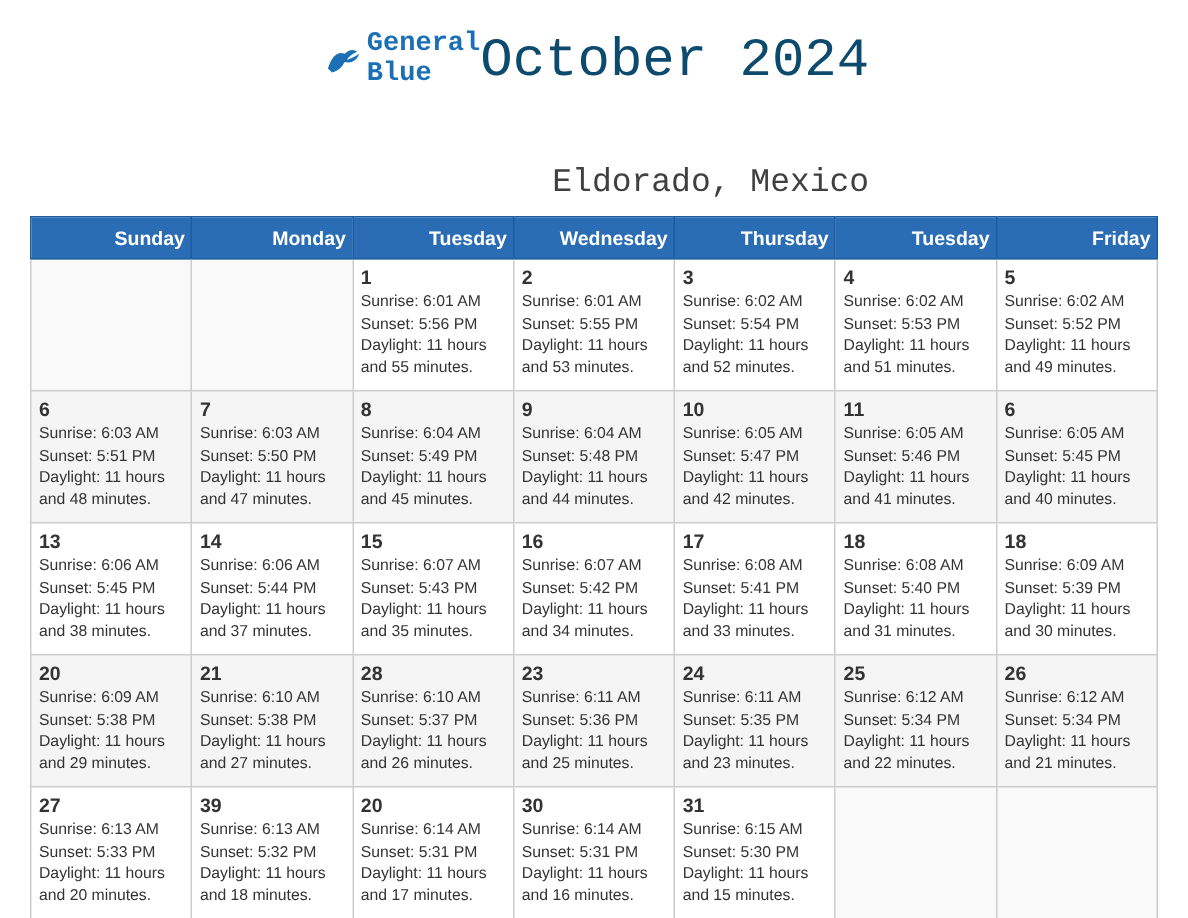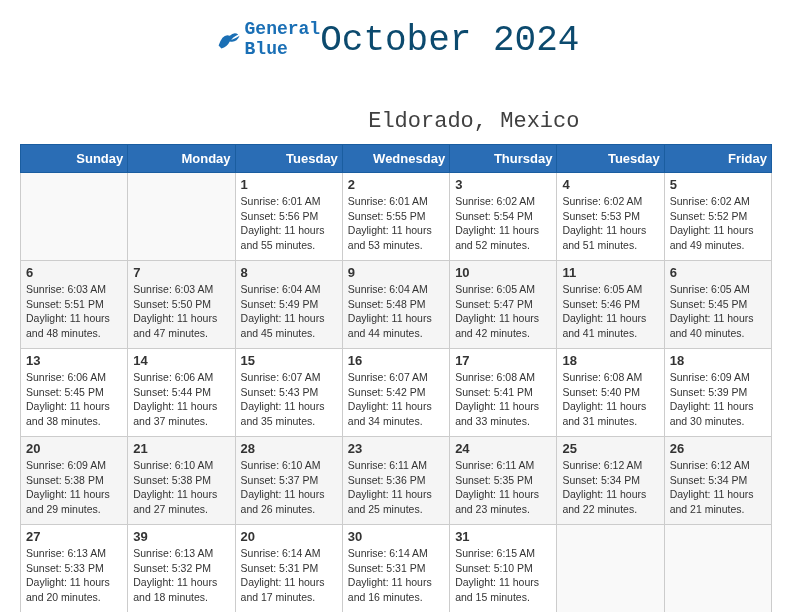--- a/index.html
+++ b/index.html
@@ -300,20 +300,20 @@
         </td>
         <td>
           <span class="day-number">30</span>
           <div class="day-info" style="white-space: pre-line;">Sunrise: 6:14 AM
 Sunset: 5:31 PM
 Daylight: 11 hours and 16 minutes.</div>
         </td>
         <td>
           <span class="day-number">31</span>
           <div class="day-info" style="white-space: pre-line;">Sunrise: 6:15 AM
-Sunset: 5:10 PM
+Sunset: 5:30 PM
 Daylight: 11 hours and 15 minutes.</div>
         </td>
         <td class="empty"></td>
         <td class="empty"></td>
       </tr>
     </tbody>
 </table>
 
 </body></html>

